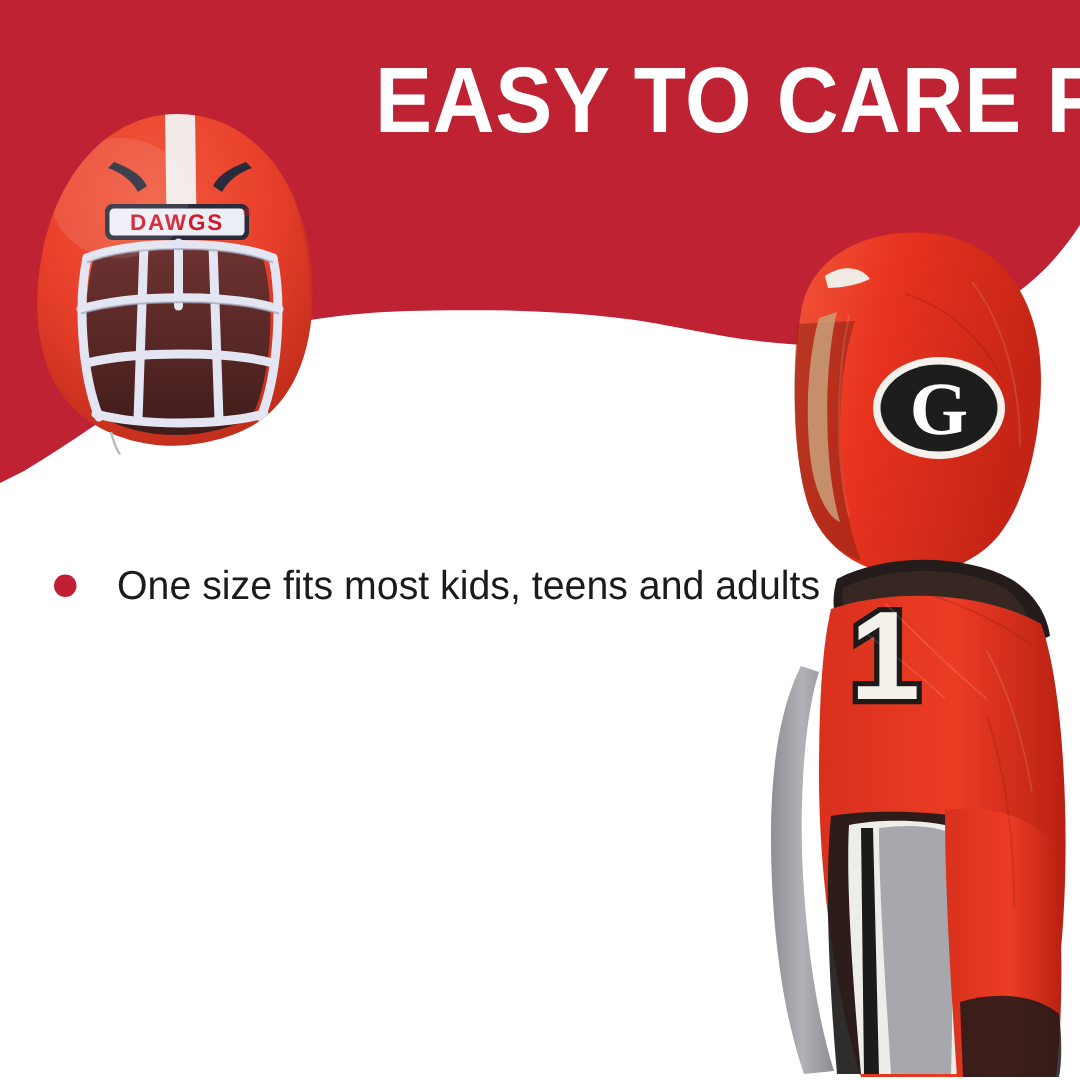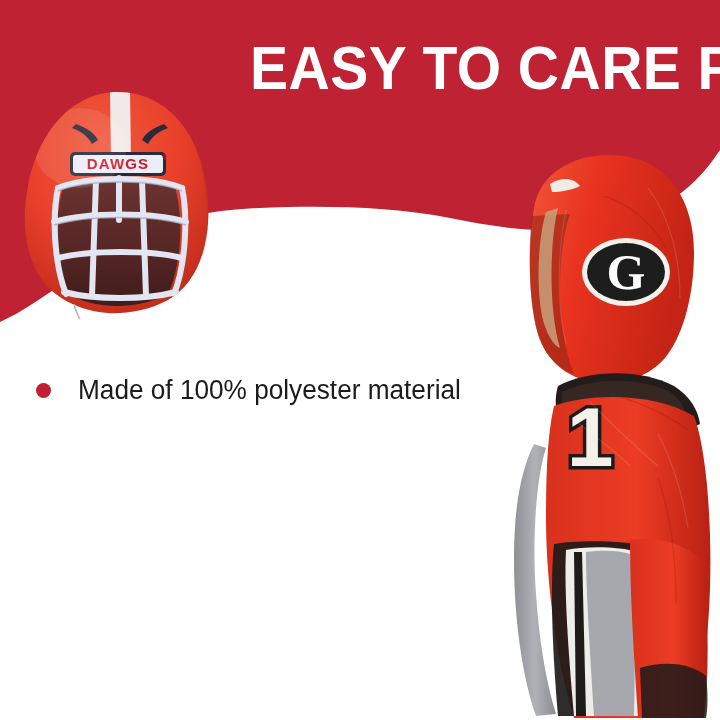--- a/index.html
+++ b/index.html
@@ -31,21 +31,21 @@
   .bullet-text{
     position:absolute;left:42px;top:-2px;
     color:#1b1b1b;
     font-family:"Liberation Sans Narrow","Liberation Sans",sans-serif;
     font-weight:400;font-size:27px;line-height:40px;
     transform:scaleX(0.97);transform-origin:left top;
     white-space:nowrap;
   }
 
   
-  .helmet-wrap{position:absolute;left:18px;top:88px;width:200px;height:232px;}
+  .helmet-wrap{position:absolute;left:18px;top:72px;width:200px;height:232px;}
   .helmet-svg{width:200px;height:232px;display:block;}
 
   
   .model-wrap{position:absolute;left:462px;top:148px;width:258px;height:572px;}
   .model-svg{width:258px;height:572px;display:block;}
 </style>
 </head>
 <body>
 
 <div class="stage">
@@ -204,23 +204,23 @@
       <g stroke="#7d1a0e" stroke-width="1.4" opacity="0.22" fill="none">
         <path d="M150,246 C176,254 204,266 226,282"></path>
         <path d="M196,330 C208,364 214,410 214,456"></path>
         <path d="M142,48 C168,56 192,76 206,104"></path>
       </g>
     </svg>
   </div>
 
   <div class="bullets">
 
-
-
     <div class="bullet-row">
       <span class="bullet-dot"></span>
-      <span class="bullet-text">Made of 100% polyester material</span>
+      <span class="bullet-text">One size fits most kids, teens and adults</span>
     </div>
 
 
+
+
   </div>
 
 </div>
 
 </body></html>

